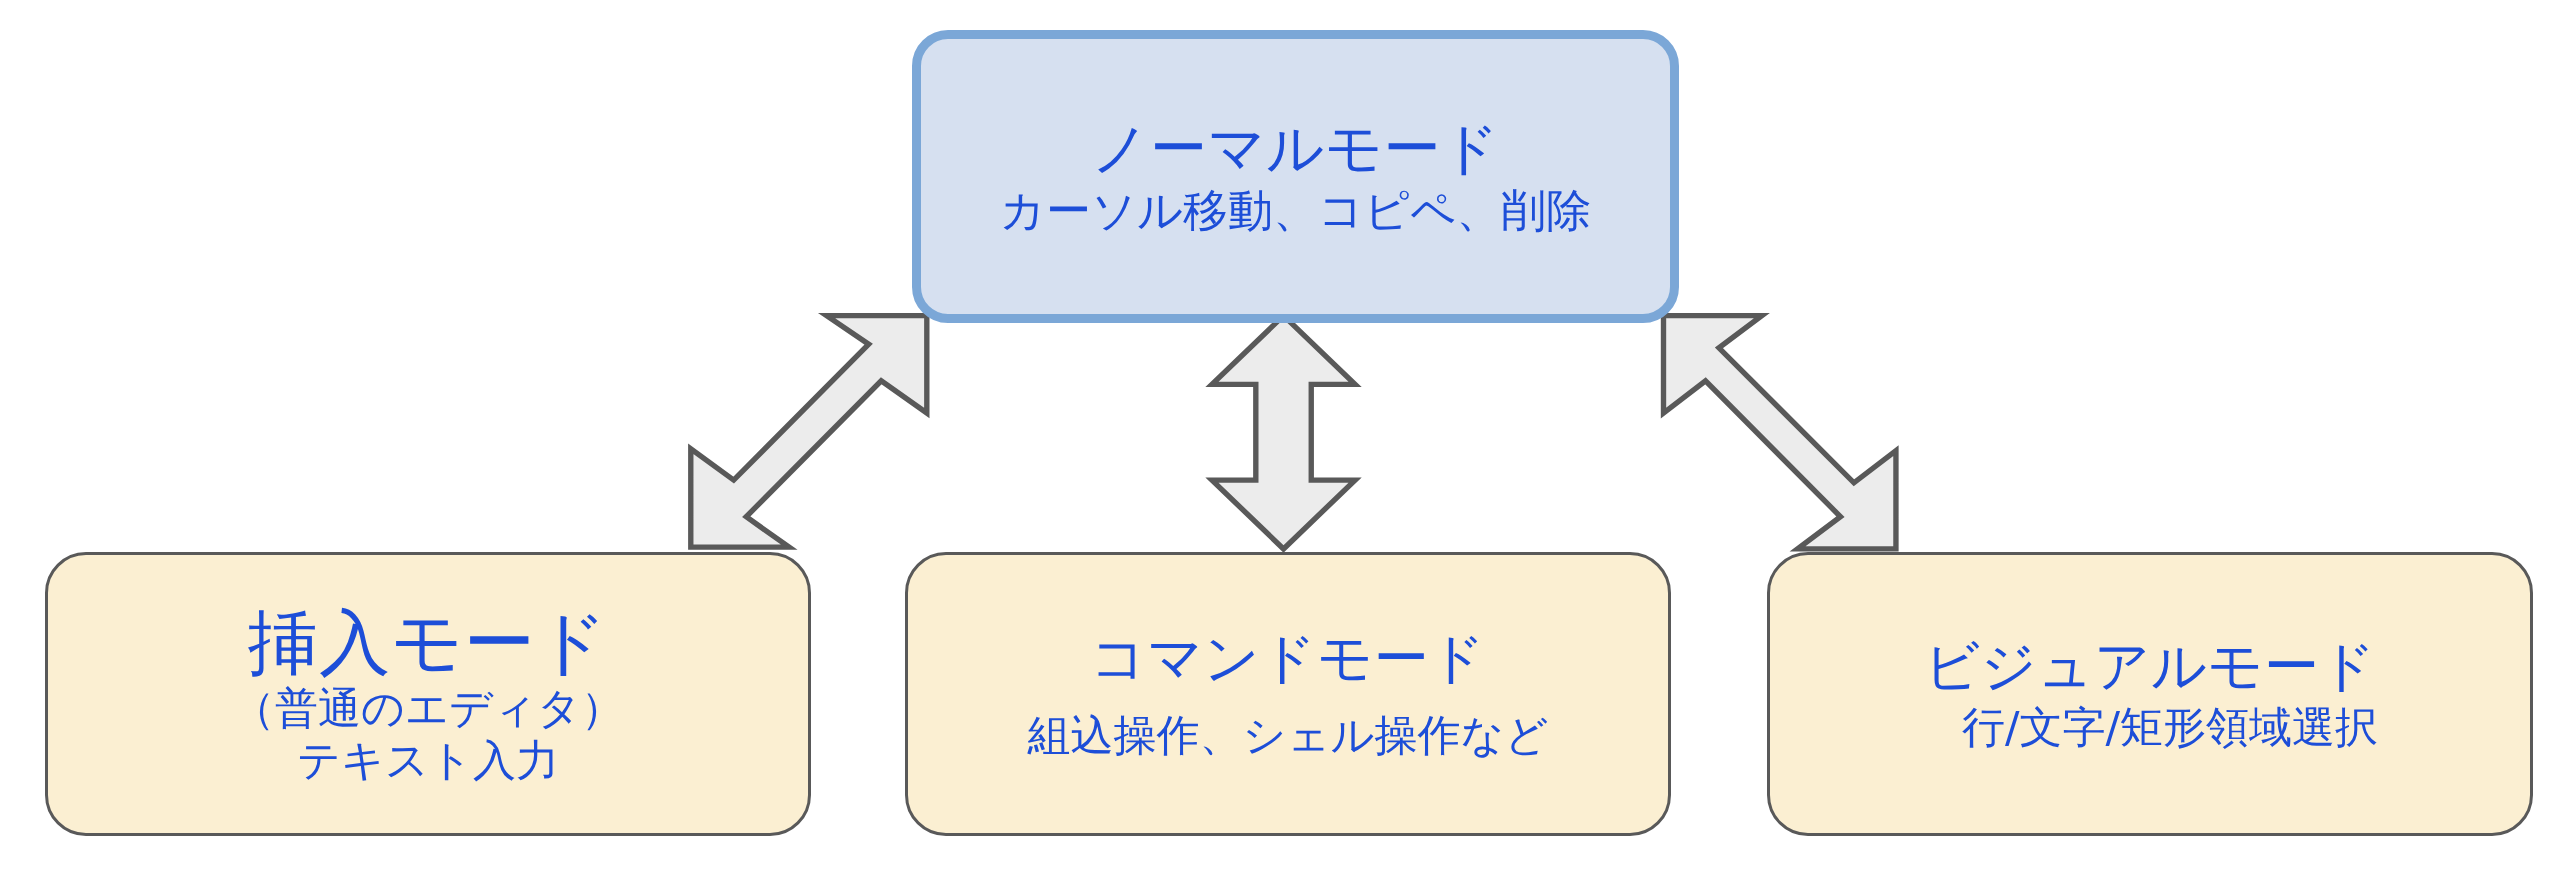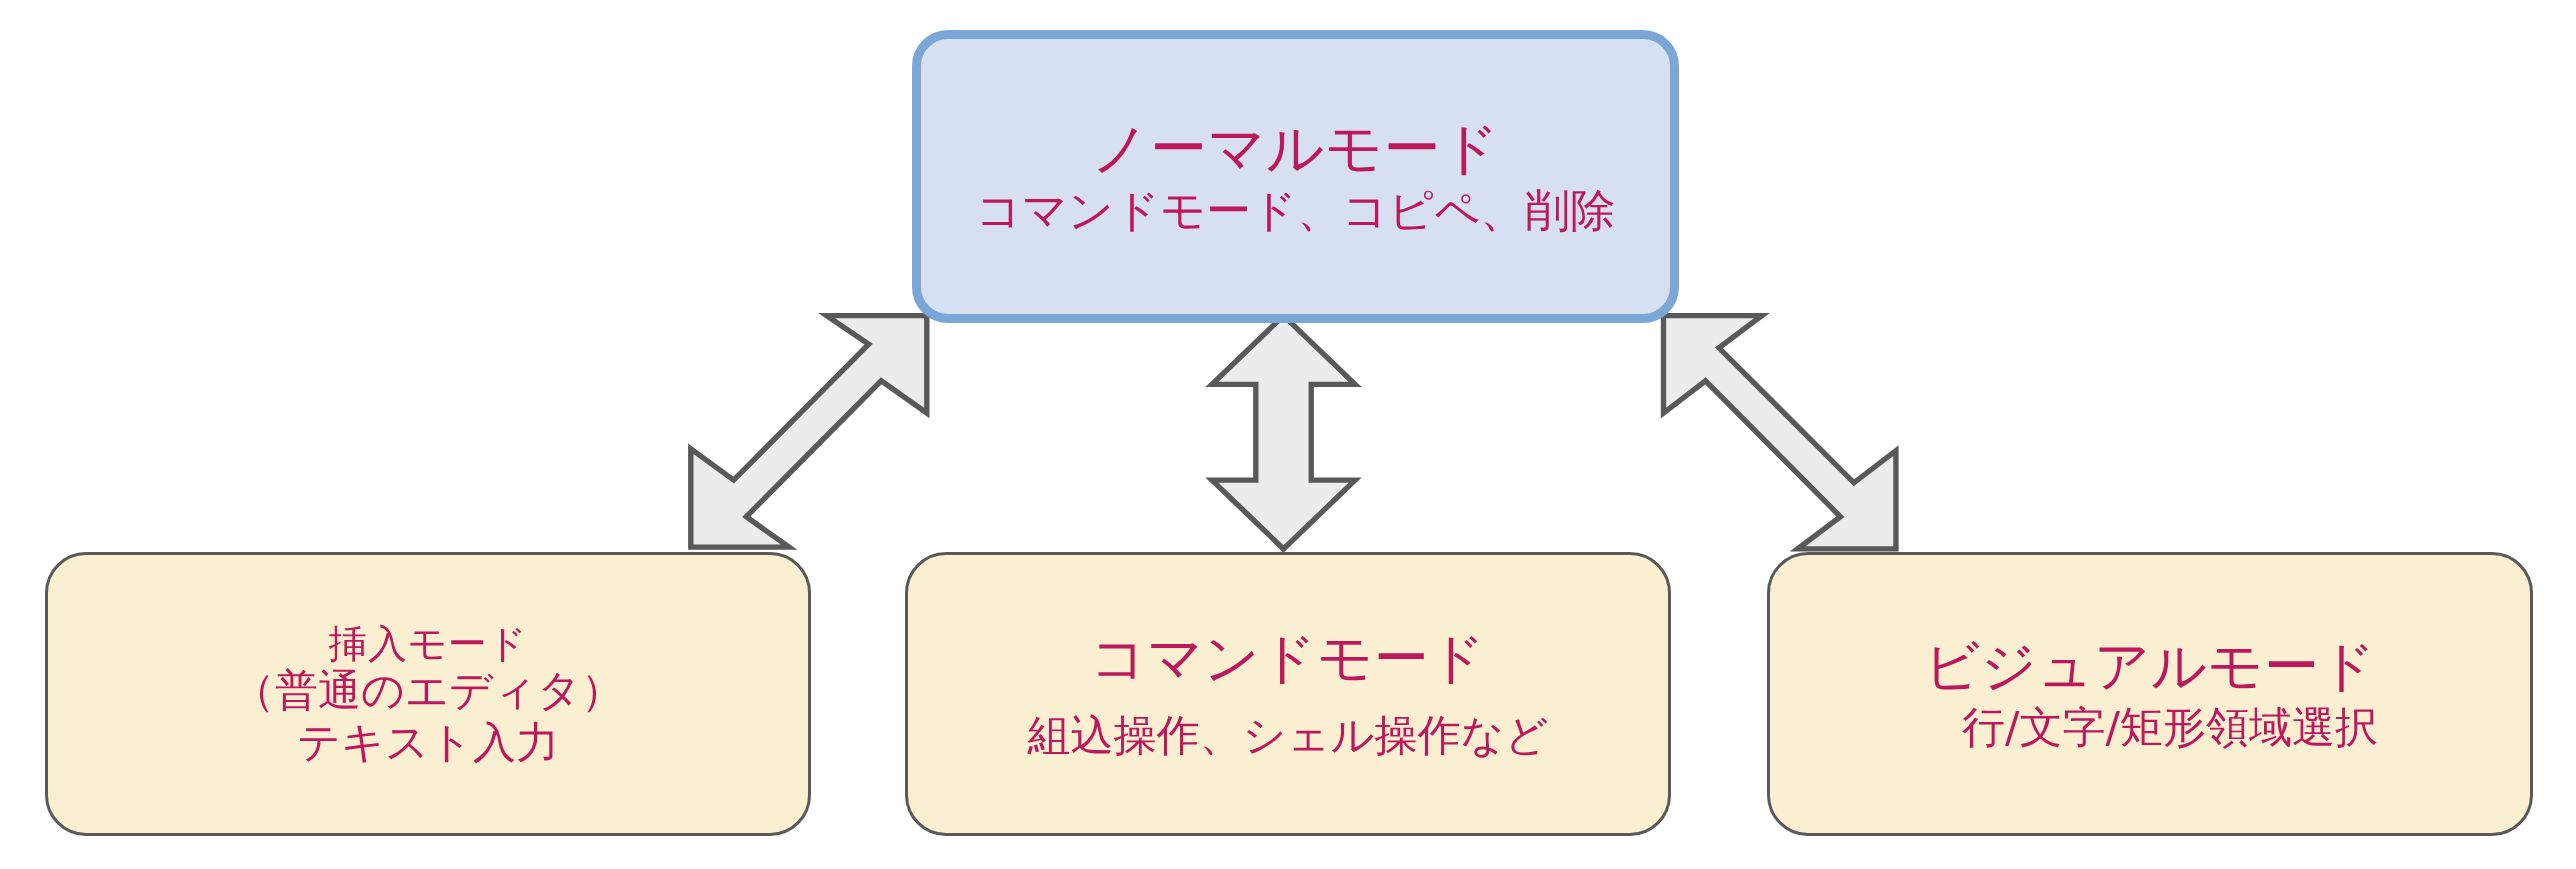--- a/index.html
+++ b/index.html
@@ -16,21 +16,21 @@
     font-family: "DejaVu Sans", "Liberation Sans", sans-serif;
   }
   .node {
     position: absolute;
     box-sizing: border-box;
     display: flex;
     flex-direction: column;
     align-items: center;
     justify-content: center;
     text-align: center;
-    color: #be185d;
+    color: #1d4ed8;
     line-height: 1.16;
   }
   .node .title {
     font-size: 55px;
     font-weight: 400;
     letter-spacing: 0.4px;
     white-space: nowrap;
   }
   .node .subtitle {
     font-size: 45px;
@@ -60,21 +60,21 @@
     width: 766px;
     height: 284px;
     background: #fbefd2;
     border: 3.6px solid #595959;
     border-radius: 41px;
   }
   #node-insert  { left: 45px; }
   #node-command { left: 905px; font-family: Liberation Serif, serif; }
   #node-visual  { left: 1767px; }
 
-  #node-insert .title  { font-size: 39px; font-family: Liberation Serif, serif; }
+  #node-insert .title  { font-size: 71px; font-family: Liberation Serif, serif; }
   #node-insert .subtitle { font-size: 43px; }
   #node-command .title { font-size: 55px; }
   #node-command .subtitle { font-size: 43px; margin-top: 20px; }
   #node-visual .title  { font-size: 55px; }
   #node-visual .subtitle { font-size: 43px; margin-top: 3.6px; margin-left: 40px; }
 
   
   #arrows {
     position: absolute;
     left: 0;
@@ -105,21 +105,21 @@
       <polygon class="arrow-shape" points="1435,353 1515,430 1466,430 1466,537 1515,537 1435,614 1355,537 1404,537 1404,430 1355,430"></polygon>
     </g>
 
     <g>
       <polygon class="arrow-shape" points="1860,353 1970,353 1922,389 2073,540 2120,504 2120,614 2010,614 2058,578 1907,426 1860,462"></polygon>
     </g>
   </svg>
 
   <div class="node" id="node-normal">
     <div class="title">ノーマルモード</div>
-    <div class="subtitle">コマンドモード、コピペ、削除</div>
+    <div class="subtitle">カーソル移動、コピペ、削除</div>
   </div>
 
   <div class="node node-leaf" id="node-insert">
     <div class="title">挿入モード</div>
     <div class="subtitle">（普通のエディタ）</div>
     <div class="subtitle">テキスト入力</div>
   </div>
 
   <div class="node node-leaf" id="node-command">
     <div class="title">コマンドモード</div>

